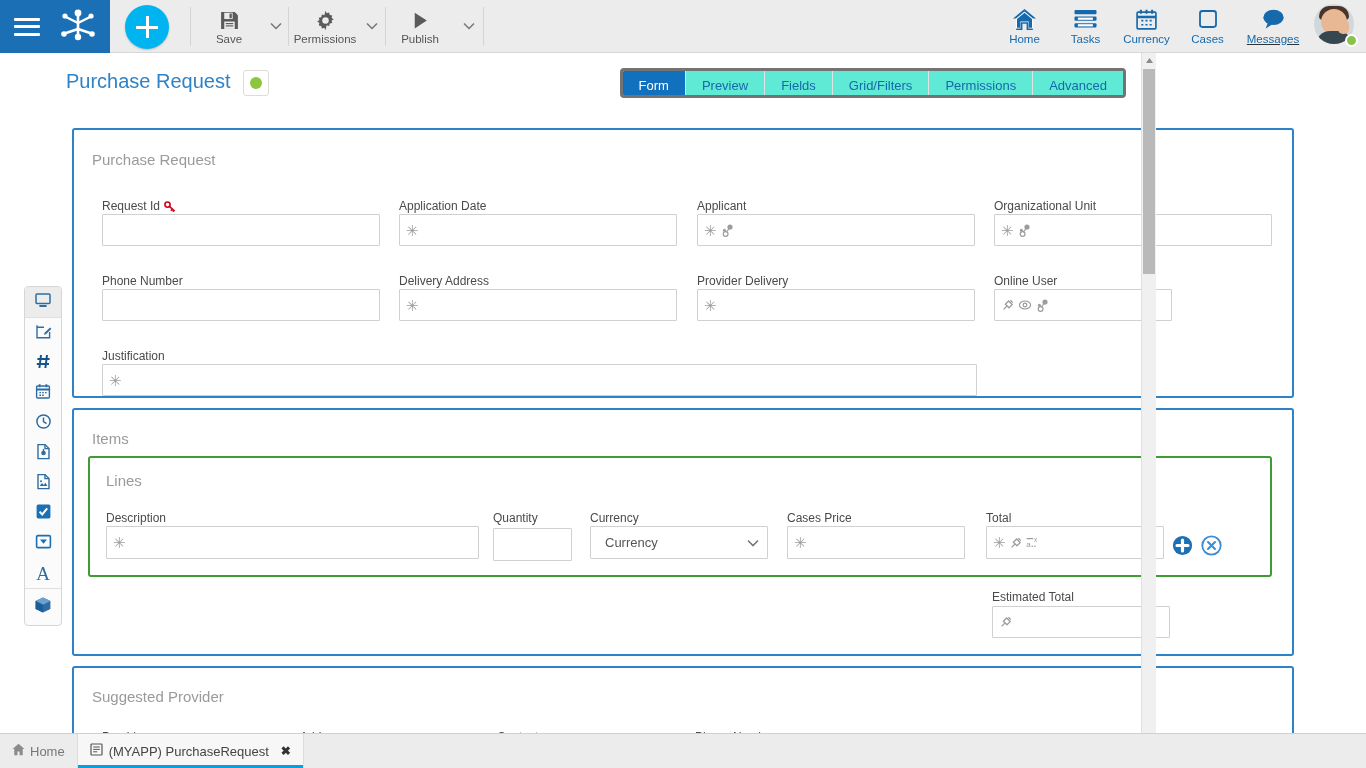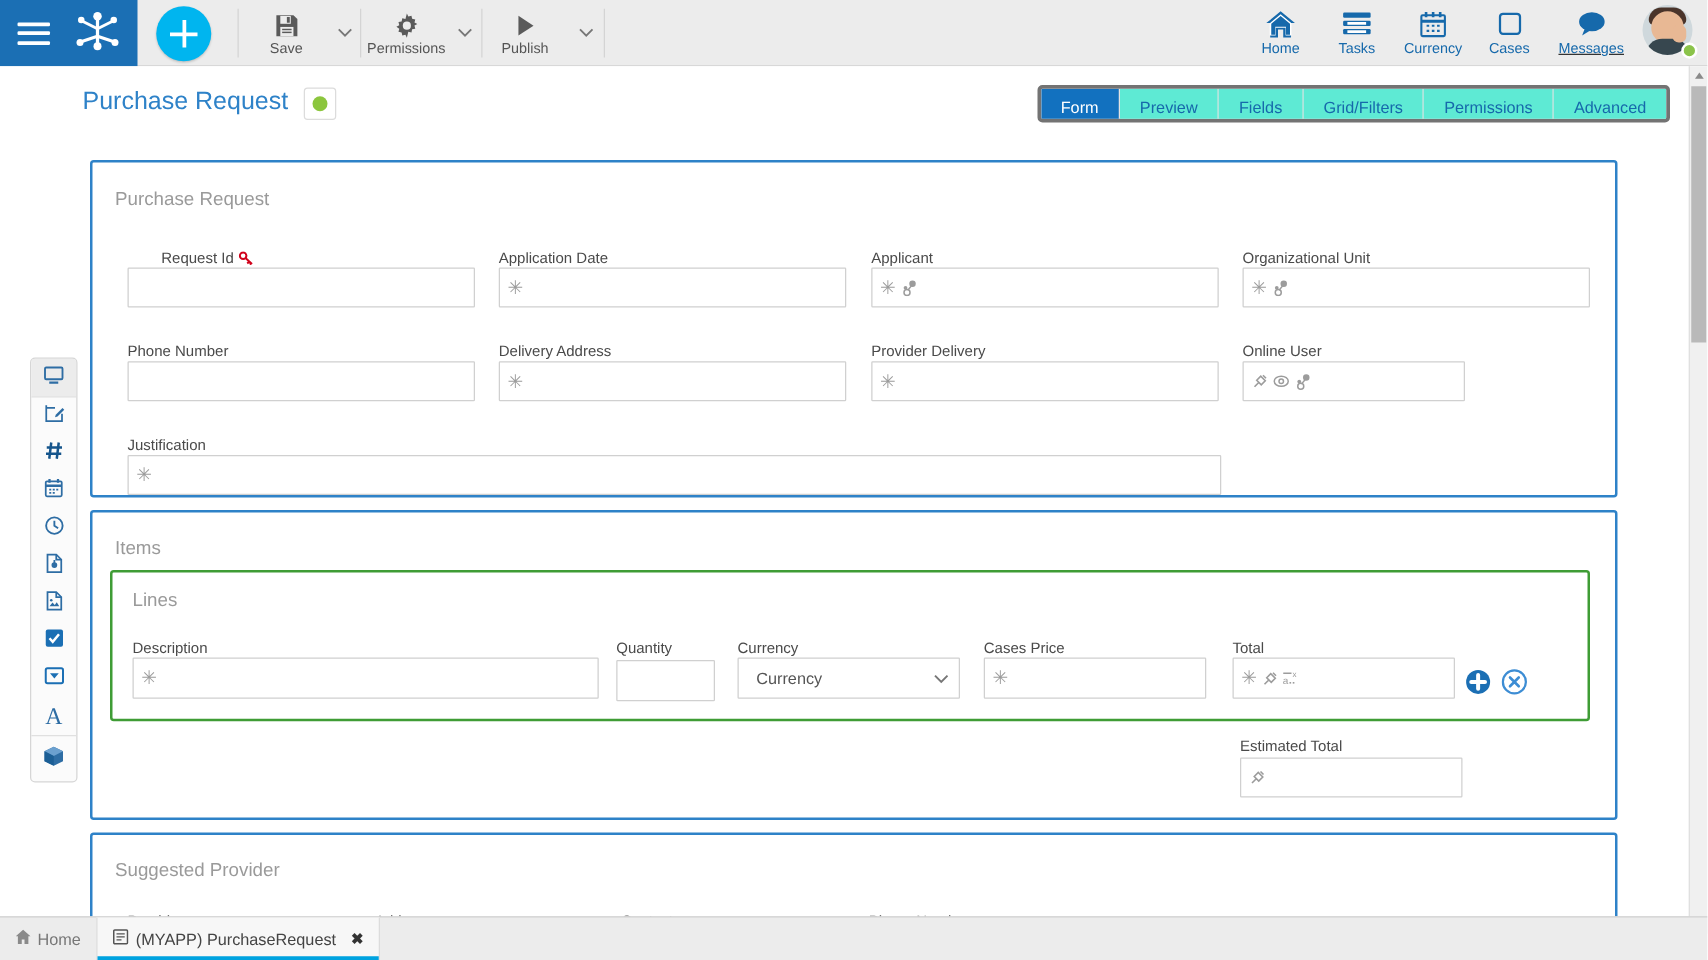--- a/index.html
+++ b/index.html
@@ -3,21 +3,21 @@
 <meta charset="utf-8">
 <style>
   * { box-sizing: border-box; margin: 0; padding: 0; }
   html, body {
     width: 1366px; height: 768px;
     overflow: hidden;
     font-family: "Liberation Sans", sans-serif;
     background: #ffffff;
     color: #333;
   }
-  #app { position: relative; width: 1366px; height: 768px; }
+  #app { position: relative; width: 1156px; height: 768px; }
 
   
   .topbar { position: absolute; top:0; left:0; width:1366px; height:53px; background:#ececec; border-bottom:1px solid #d8d8d8; }
   .tb-blue { position:absolute; top:0; left:0; width:110px; height:53px; background:#1b6fb4; display:flex; align-items:center; }
   .hamburger { width:26px; height:18px; margin-left:14px; display:flex; flex-direction:column; justify-content:space-between; cursor:pointer; }
   .hamburger i { display:block; height:3px; background:#fff; border-radius:1px; }
   .logo-bird { margin-left:16px; width:44px; height:40px; display:flex; align-items:center; justify-content:center; }
 
   .fab { position:absolute; left:125px; top:5px; width:44px; height:44px; border-radius:50%; background:#00b5ef; display:flex; align-items:center; justify-content:center; cursor:pointer; box-shadow:0 1px 2px rgba(0,0,0,.2); }
   .fab:before { content:""; position:absolute; width:22px; height:3px; background:#fff; }
@@ -350,21 +350,21 @@
       </span>
     </div>
   </div>
 
   <div class="canvas">
 
     <div class="panel" style="left:4px; top:18px; width:1222px; height:270px;">
 
       <div class="panel-title" style="left:18px; top:21px;">Purchase Request</div>
 
-      <div class="fld-label" style="left:28px; top:69px;margin-left:27px;">
+      <div class="fld-label" style="left:28px; top:69px;">
         <span>Request Id</span><span style="margin-left:1px;">
           <svg width="12" height="11" viewBox="0 0 12 11" style="vertical-align:-2px;">
             <circle cx="3.5" cy="3.6" r="2.6" fill="none" stroke="#d0021b" stroke-width="1.6"></circle>
             <path d="M5.4 5.4L10.6 10.2M8.4 8.2l-1.6 1.6M10 9.4l-1.2 1.2" stroke="#d0021b" stroke-width="1.6" fill="none"></path>
           </svg></span>
       </div>
       <div class="fld-box" style="left:28px; top:84px; width:278px; height:32px;"></div>
 
       <div class="fld-label" style="left:325px; top:69px;">Application Date</div>
       <div class="fld-box" style="left:325px; top:84px; width:278px; height:32px;">

